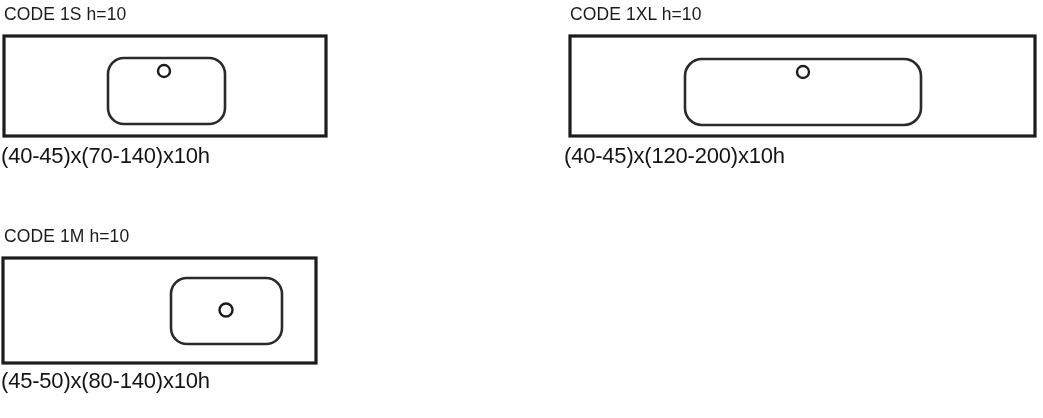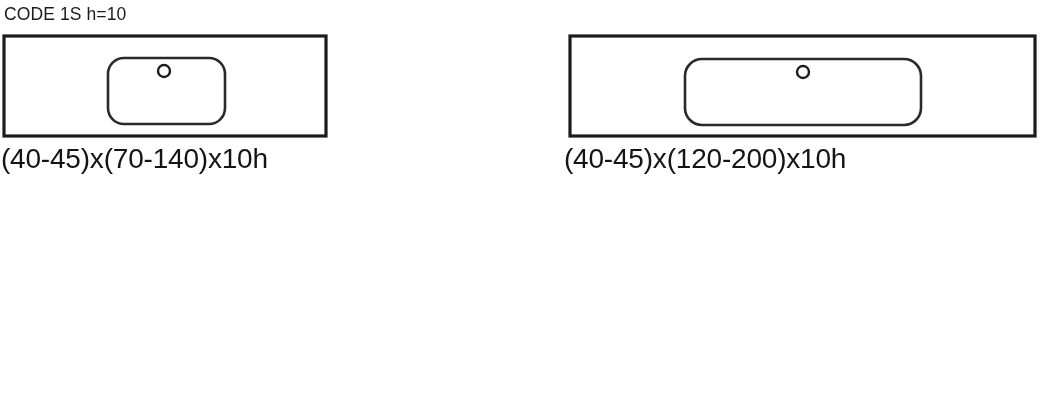--- a/index.html
+++ b/index.html
@@ -32,21 +32,21 @@
   .panel-title {
     font-size: 17.5px;
     line-height: 1;
     letter-spacing: 0.1px;
     color: #1b1b1b;
     white-space: nowrap;
     position: absolute;
     top: 6px;
   }
   .panel-dims {
-    font-size: 28px;
+    font-size: 22px;
     line-height: 1;
     letter-spacing: -0.2px;
     color: #141414;
     white-space: nowrap;
     position: absolute;
   }
   .drawing {
     position: absolute;
     display: block;
   }
@@ -92,23 +92,33 @@
     <div class="panel-title t-left">CODE 1S h=10</div>
     <svg class="drawing" width="340" height="110" viewBox="0 0 340 110">
       <rect class="counter-outline" x="4" y="2" width="322" height="100"></rect>
       <rect class="basin-outline" x="108" y="24" width="117" height="66" rx="16" ry="16"></rect>
       <circle class="tap-hole" cx="164" cy="37" r="6"></circle>
     </svg>
     <div class="panel-dims d-left">(40-45)x(70-140)x10h</div>
   </div>
 
   <div class="panel col-right row-top">
+    <div class="panel-title t-right">CODE 1XL h=10</div>
     <svg class="drawing" width="483" height="110" viewBox="0 0 483 110">
       <rect class="counter-outline" x="10" y="2" width="465" height="100"></rect>
       <rect class="basin-outline" x="125" y="25" width="236" height="66" rx="17" ry="17"></rect>
       <circle class="tap-hole" cx="243" cy="38" r="6"></circle>
     </svg>
     <div class="panel-dims d-right">(40-45)x(120-200)x10h</div>
   </div>
 
+  <div class="panel col-left row-bottom">
+    <div class="panel-title t-left">CODE 1M h=10</div>
+    <svg class="drawing" width="340" height="115" viewBox="0 0 340 115">
+      <rect class="counter-outline" x="3" y="2" width="313" height="105"></rect>
+      <rect class="basin-outline" x="171" y="22" width="111" height="66" rx="16" ry="16"></rect>
+      <circle class="tap-hole" cx="226" cy="54" r="6.5"></circle>
+    </svg>
+    <div class="panel-dims d-left">(45-50)x(80-140)x10h</div>
+  </div>
 
 
 </div>
 
 </body></html>

